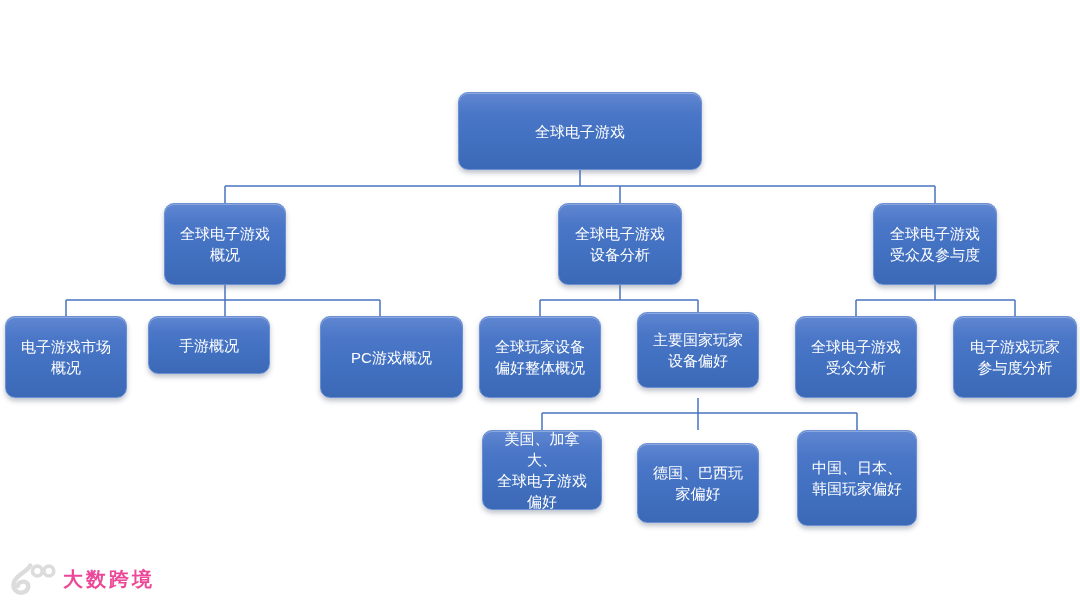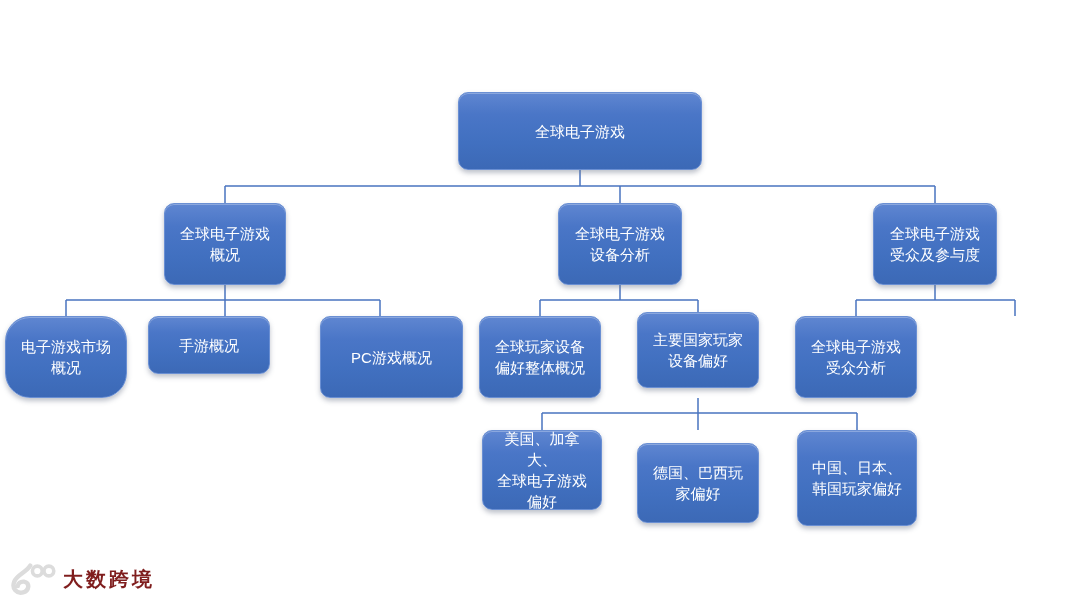--- a/index.html
+++ b/index.html
@@ -42,21 +42,21 @@
   .watermark {
     position: absolute;
     left: 8px;
     top: 562px;
     height: 34px;
     display: flex;
     align-items: center;
     gap: 7px;
   }
   .watermark-text {
-    color: #7f1d1d;
+    color: #ec4899;
     font-size: 20px;
     font-weight: bold;
     letter-spacing: 3px;
     line-height: 34px;
   }
 </style>
 </head>
 <body>
 
 <div id="canvas">
@@ -78,32 +78,34 @@
 
   <div class="node" style="left:458px; top:92px; width:244px; height:78px;">全球电子游戏</div>
 
   <div class="node" style="left:164px; top:203px; width:122px; height:82px;">全球电子游戏
 概况</div>
   <div class="node" style="left:558px; top:203px; width:124px; height:82px;">全球电子游戏
 设备分析</div>
   <div class="node" style="left:873px; top:203px; width:124px; height:82px;">全球电子游戏
 受众及参与度</div>
 
-  <div class="node" style="left:5px; top:316px; width:122px; height:82px;border-radius:25px;">电子游戏市场
+  <div class="node" style="left:5px; top:316px; width:122px; height:82px;">电子游戏市场
 概况</div>
   <div class="node" style="left:148px; top:316px; width:122px; height:58px;">手游概况</div>
   <div class="node" style="left:320px; top:316px; width:143px; height:82px;">PC游戏概况</div>
 
   <div class="node" style="left:479px; top:316px; width:122px; height:82px;">全球玩家设备
 偏好整体概况</div>
   <div class="node" style="left:637px; top:312px; width:122px; height:76px;">主要国家玩家
 设备偏好</div>
 
   <div class="node" style="left:795px; top:316px; width:122px; height:82px;">全球电子游戏
 受众分析</div>
+  <div class="node" style="left:953px; top:316px; width:124px; height:82px;">电子游戏玩家
+参与度分析</div>
 
   <div class="node" style="left:482px; top:430px; width:120px; height:80px;">美国、加拿大、
 全球电子游戏
 偏好</div>
   <div class="node" style="left:637px; top:430px; width:122px; height:80px;margin-top:13px;">德国、巴西玩
 家偏好</div>
   <div class="node" style="left:797px; top:430px; width:120px; height:96px;">中国、日本、
 韩国玩家偏好</div>
 
   <div class="watermark">

